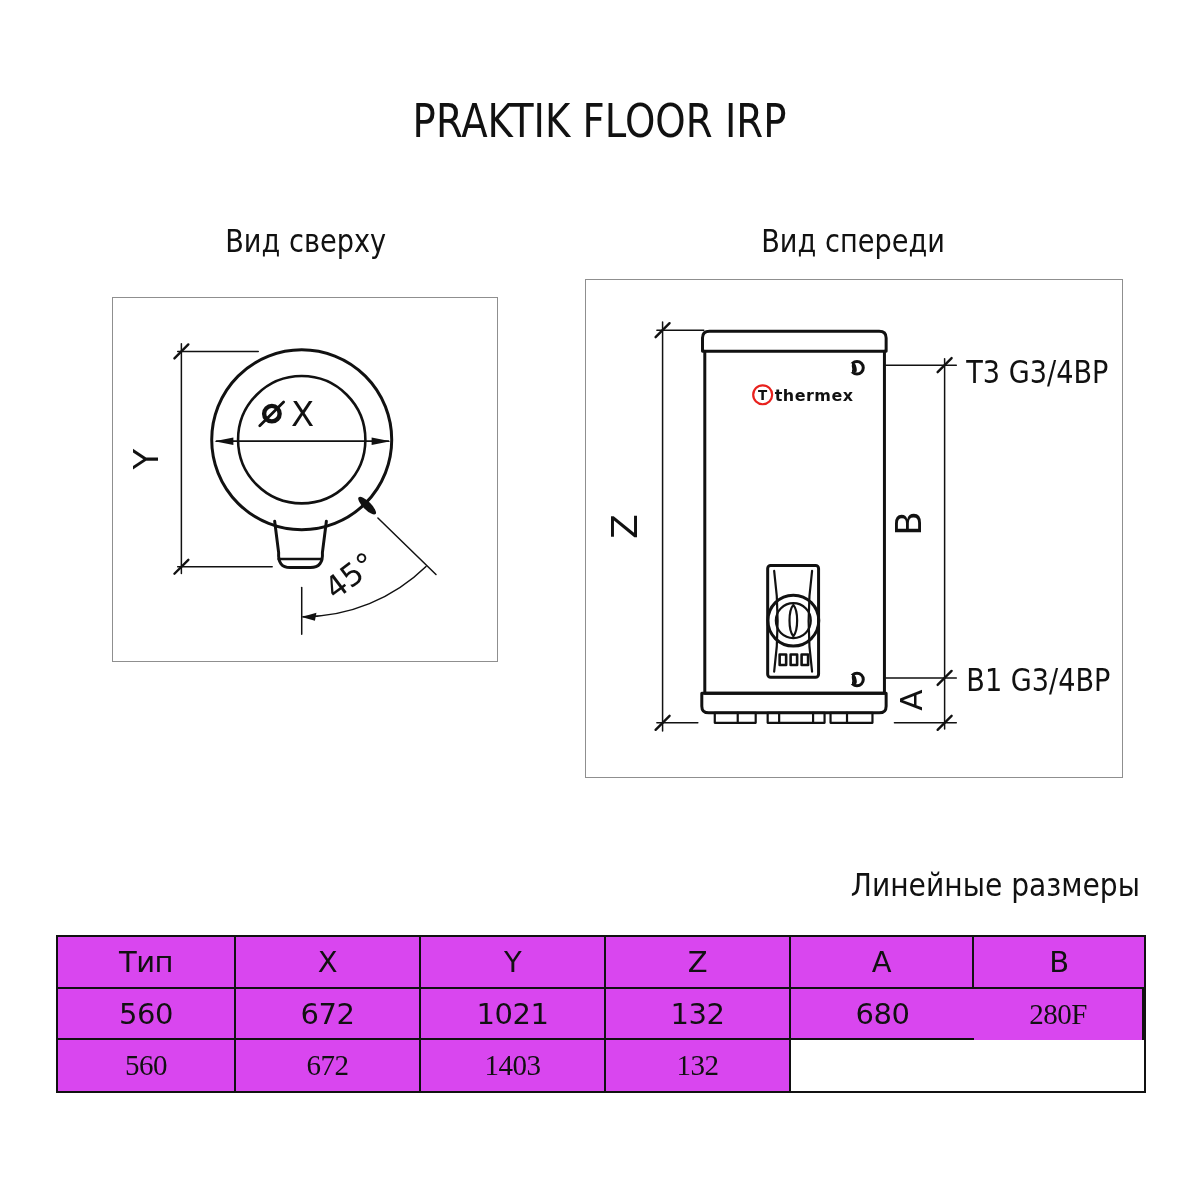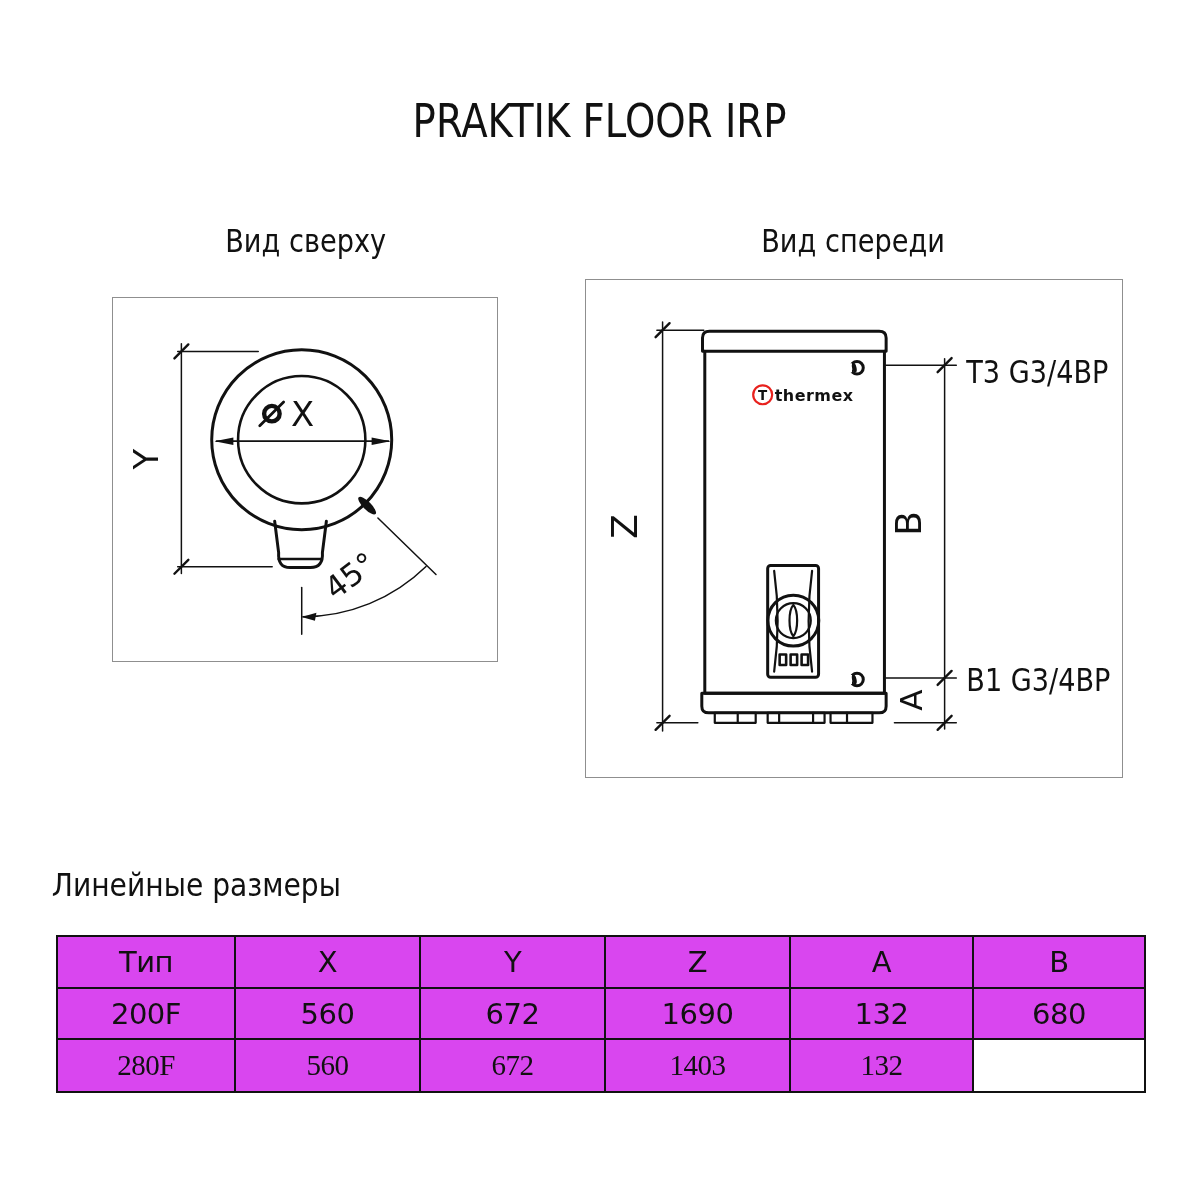--- a/index.html
+++ b/index.html
@@ -10,22 +10,22 @@
   .title .cond{display:inline-block;transform:scaleX(0.84);transform-origin:center;}
   .view-label{position:absolute;top:222px;font-size:32px;font-weight:500;white-space:nowrap;}
   .view-label .cond{display:inline-block;transform:scaleX(0.85);transform-origin:center;}
   .label-top{left:113px;width:385px;text-align:center;}
   .label-front{left:585px;width:537px;text-align:center;}
   .viewbox{position:absolute;border:1.4px solid #8f8f8f;background:#fff;box-sizing:border-box;}
   .box-top{left:112px;top:297px;width:386px;height:365px;}
   .box-front{left:585px;top:279px;width:538px;height:499px;}
   .viewbox svg{display:block;width:100%;height:100%;}
   svg text{font-family:"DejaVu Sans","Liberation Sans",sans-serif;fill:#111;}
-  .table-caption{position:absolute;top:866px;left:0;width:1160px;text-align:left;
-                 font-size:32px;font-weight:500;white-space:nowrap;margin-left:32px;}
+  .table-caption{position:absolute;top:866px;left:0;width:1160px;text-align:right;
+                 font-size:32px;font-weight:500;white-space:nowrap;}
   .table-caption .cond{display:inline-block;transform:scaleX(0.88);transform-origin:center;}
   .dims-table{position:absolute;left:56px;top:935px;width:1090px;box-sizing:border-box;
               border:2px solid #111;display:grid;
               grid-template-columns:178px 185px 185px 185px 183px 170px;
               grid-template-rows:52px 51px 51px;}
   .cell{border-right:2px solid #111;border-bottom:2px solid #111;
         display:flex;align-items:center;justify-content:center;
         font-size:29px;box-sizing:border-box;background:#d946ef;letter-spacing:-0.5px;}
   .cell.last-col{border-right:none;}
   .cell.last-row{border-bottom:none;font-family:Liberation Serif, serif;}
@@ -141,24 +141,23 @@
   <div class="table-caption"><span class="cond">Линейные размеры</span></div>
 
   <div class="dims-table">
     <div class="cell">Тип</div>
     <div class="cell">X</div>
     <div class="cell">Y</div>
     <div class="cell">Z</div>
     <div class="cell">A</div>
     <div class="cell last-col">B</div>
 
-    <div class="cell">200F</div>
     <div class="cell">560</div>
     <div class="cell">672</div>
-    <div class="cell">1690</div>
+    <div class="cell">1021</div>
     <div class="cell">132</div>
     <div class="cell last-col">680</div>
 
     <div class="cell last-row">280F</div>
     <div class="cell last-row">560</div>
     <div class="cell last-row">672</div>
     <div class="cell last-row">1403</div>
     <div class="cell last-row">132</div>
   </div>
 

